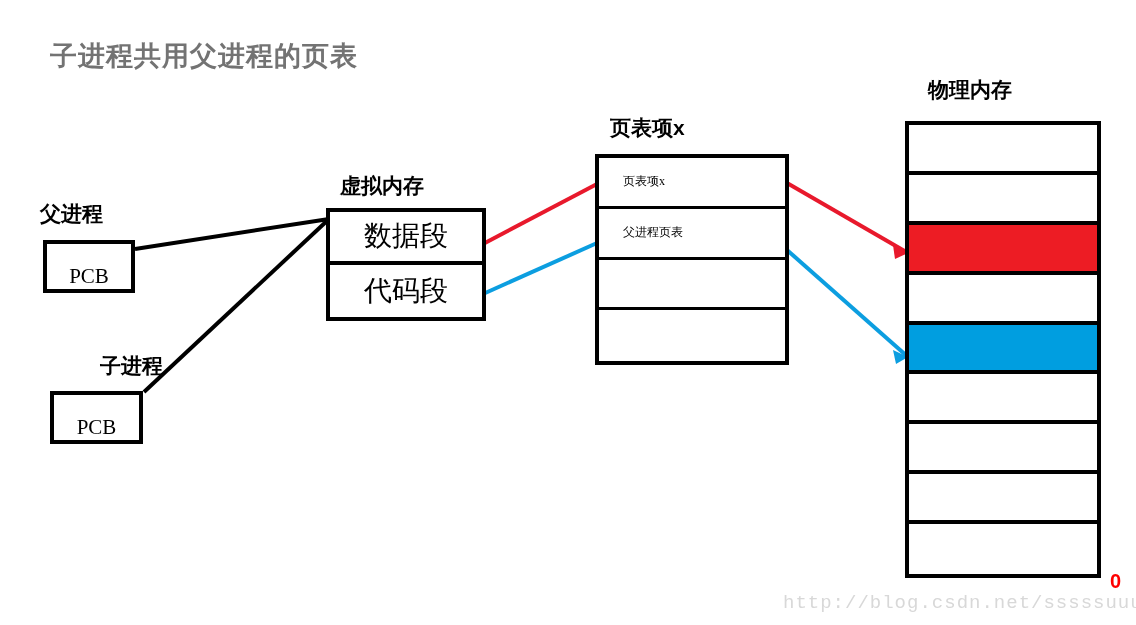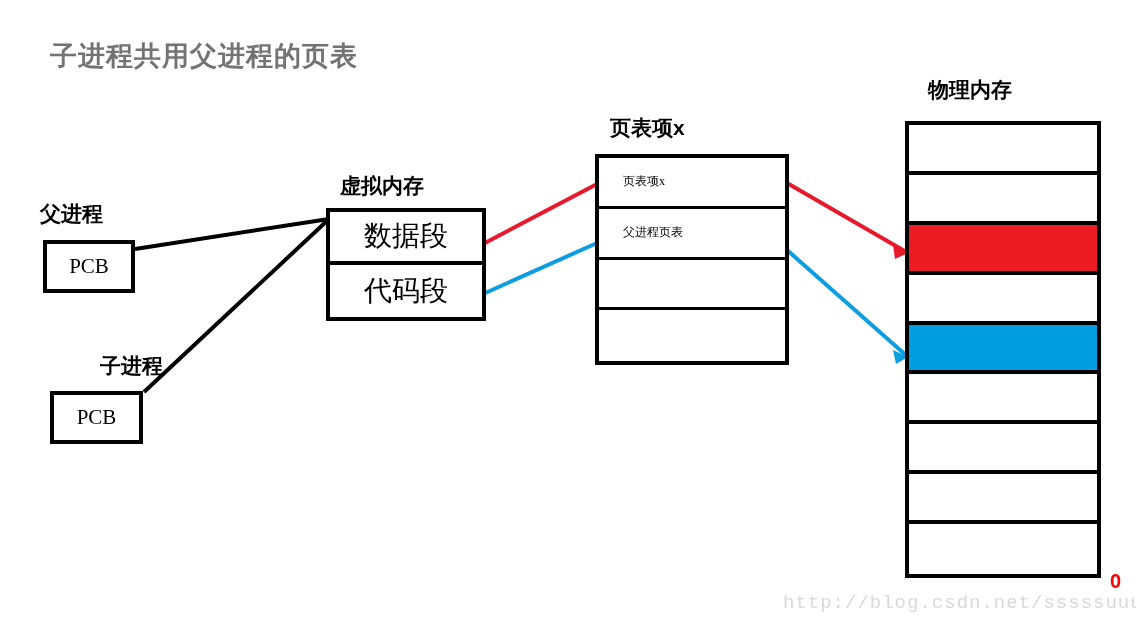--- a/index.html
+++ b/index.html
@@ -52,21 +52,21 @@
     background: #ffffff;
     display: flex;
     align-items: center;
     color: #000000;
     overflow: hidden;
   }
 
   
   #pcb-parent, #pcb-child {
     display: flex;
-    align-items: center;
+    align-items: flex-end;
     justify-content: center;
     font-size: 21px;
     color: #000000;
   }
   #pcb-parent { left: 43px; top: 240px; width: 92px; height: 53px; }
   #pcb-child  { left: 50px; top: 391px; width: 93px; height: 53px; }
 
   
   #vm-box { left: 326px; top: 208px; width: 160px; height: 113px; }
   #vm-box .cell {

